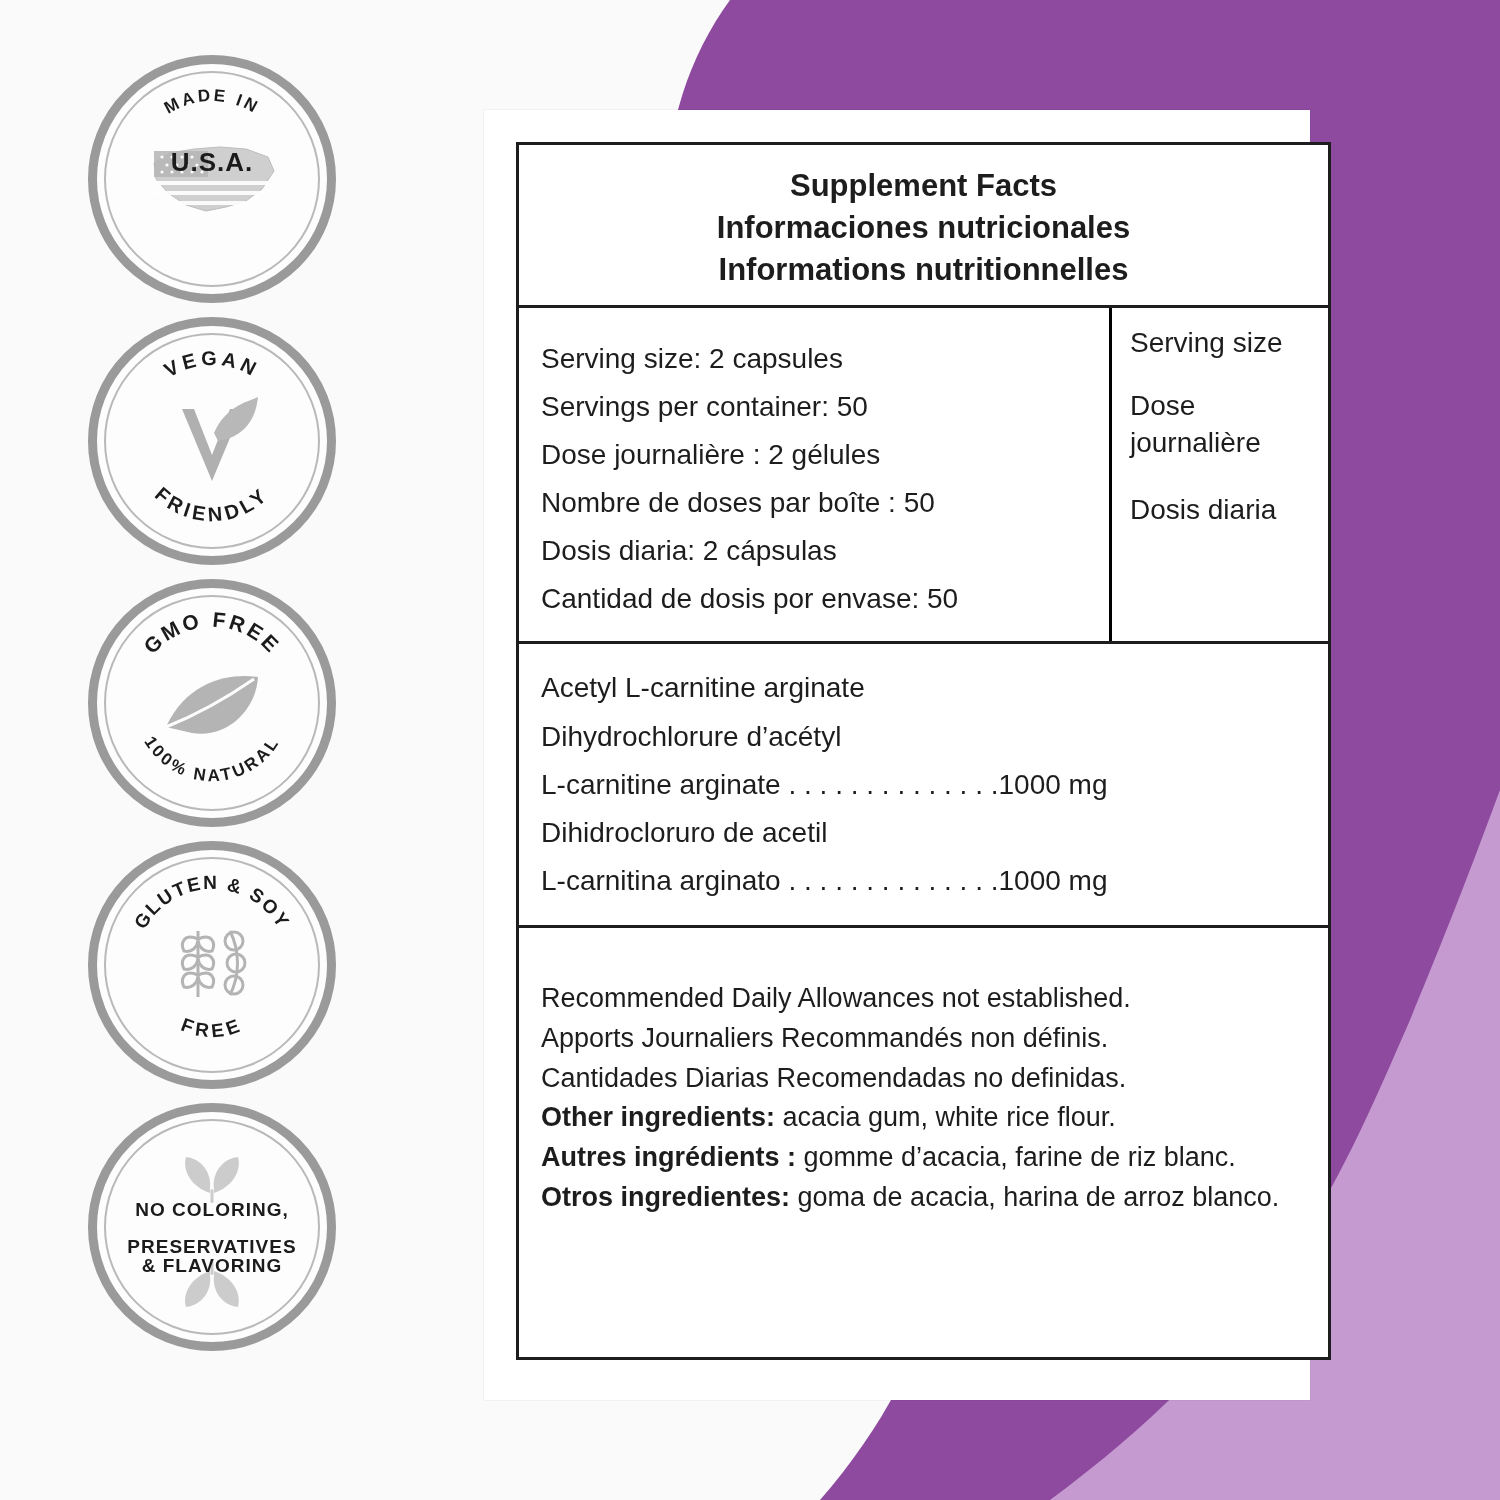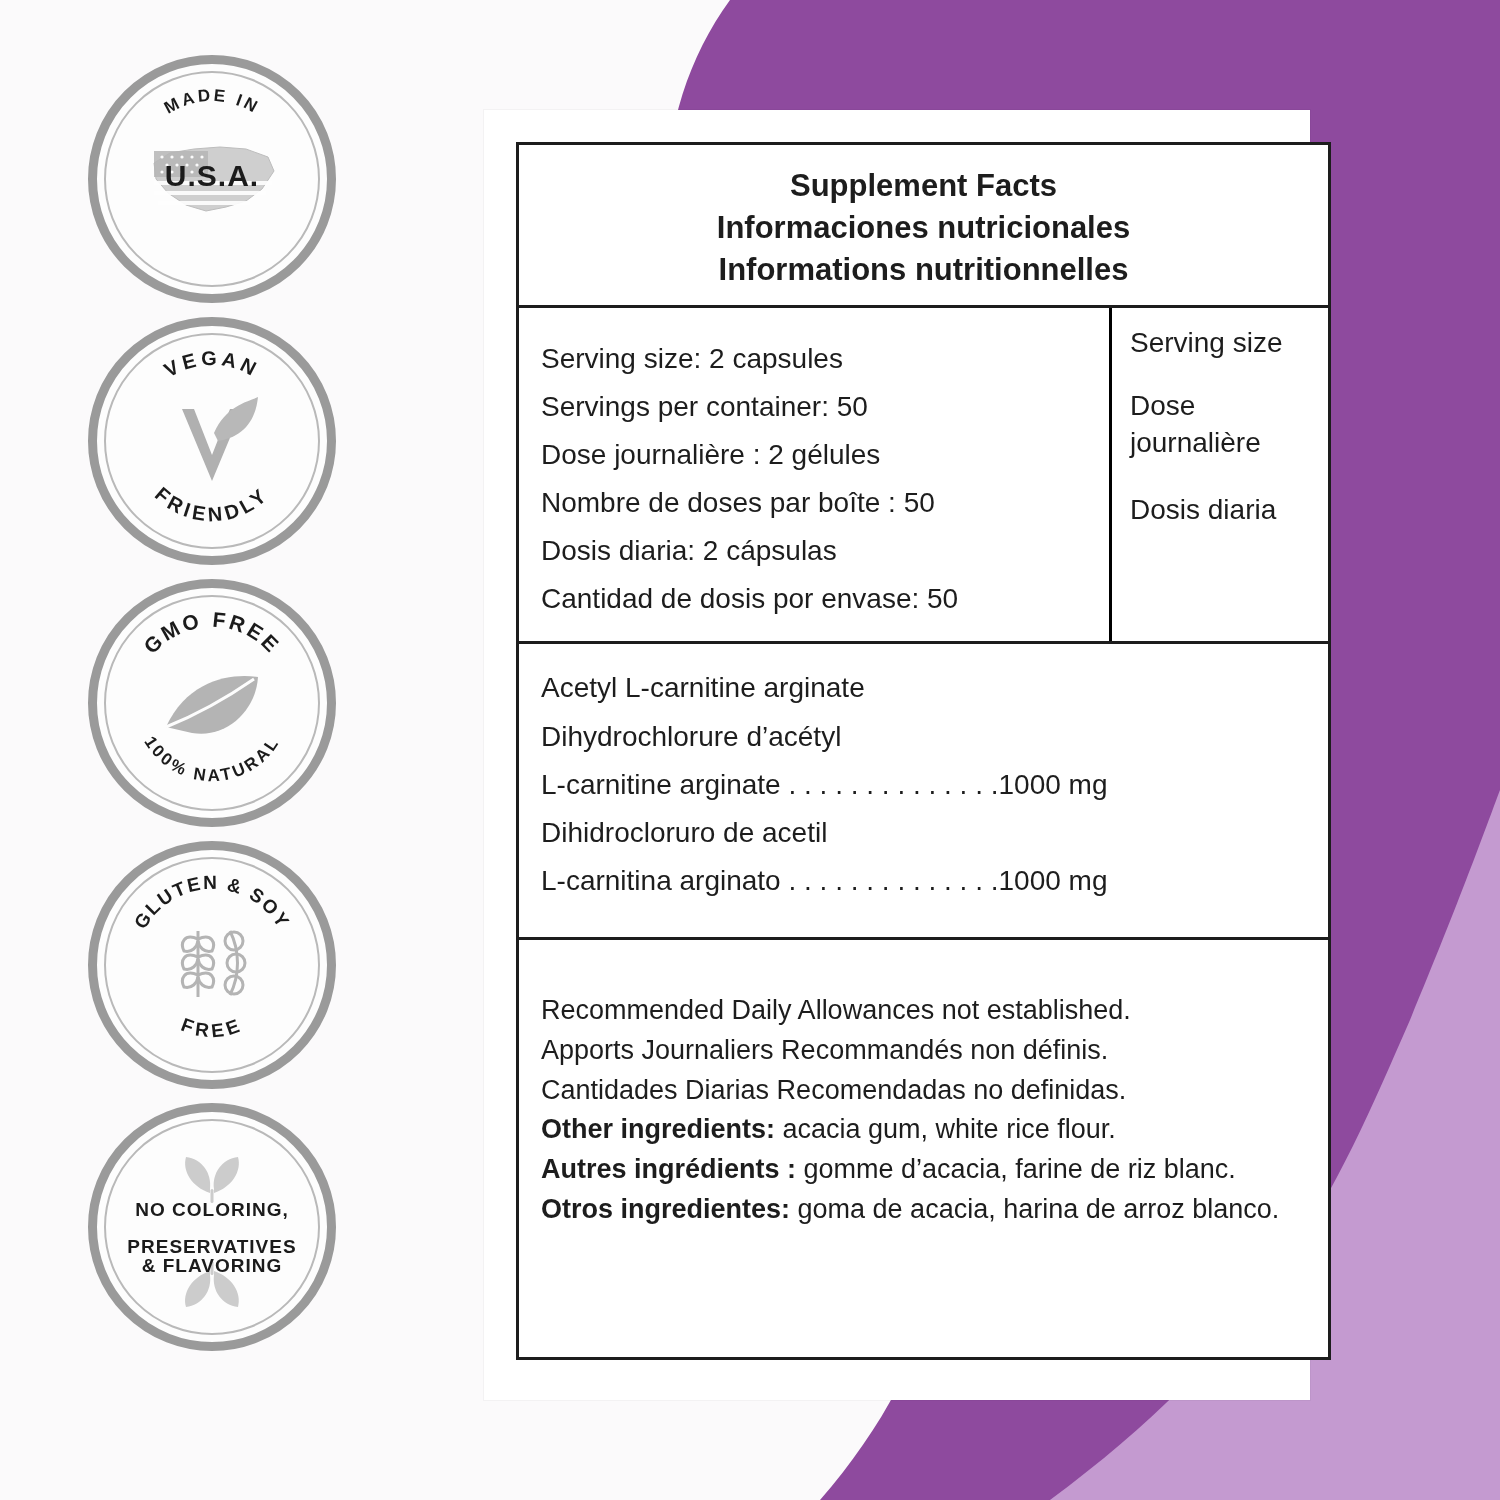--- a/index.html
+++ b/index.html
@@ -121,21 +121,21 @@
     box-sizing: border-box;
   }
   .serving-right div {
     font-size: 28px;
     line-height: 1.33;
   }
   .sr-gap { height: 26px; }
   .sr-gap2 { height: 30px; }
 
   .ingredients {
-    padding: 20px 14px 32px 22px;
+    padding: 20px 14px 20px 22px;
     border-bottom: 3px solid #1d1d1d;
   }
   .ing-line {
     font-size: 28px;
     line-height: 1.72;
     white-space: nowrap;
   }
 
   .footnotes {
     padding: 18px 16px 16px 22px;
@@ -190,21 +190,21 @@
             <circle cx="37" cy="20" r="1.6"></circle>
             <circle cx="47" cy="20" r="1.6"></circle>
           <circle cx="12" cy="27" r="1.6"></circle>
             <circle cx="22" cy="27" r="1.6"></circle>
             <circle cx="32" cy="27" r="1.6"></circle>
             <circle cx="42" cy="27" r="1.6"></circle>
             <circle cx="52" cy="27" r="1.6"></circle>
         </g>
       </g>
     </svg>
-    <div class="badge-flat-text" style="top:104px;font-size:30px;">U.S.A.</div>
+    <div class="badge-flat-text" style="top:92px;font-size:26px;">U.S.A.</div>
   </div>
 
   <div class="badge">
     <div class="ring-outer"></div>
     <div class="ring-inner"></div>
     <svg class="badge-art" width="248" height="248" viewBox="0 0 248 248">
       <defs>
         <path id="arcTop2" d="M 48,124 A 76,76 0 0 1 200,124"></path>
         <path id="arcBot2" d="M 44,124 A 80,80 0 0 0 204,124"></path>
       </defs>

